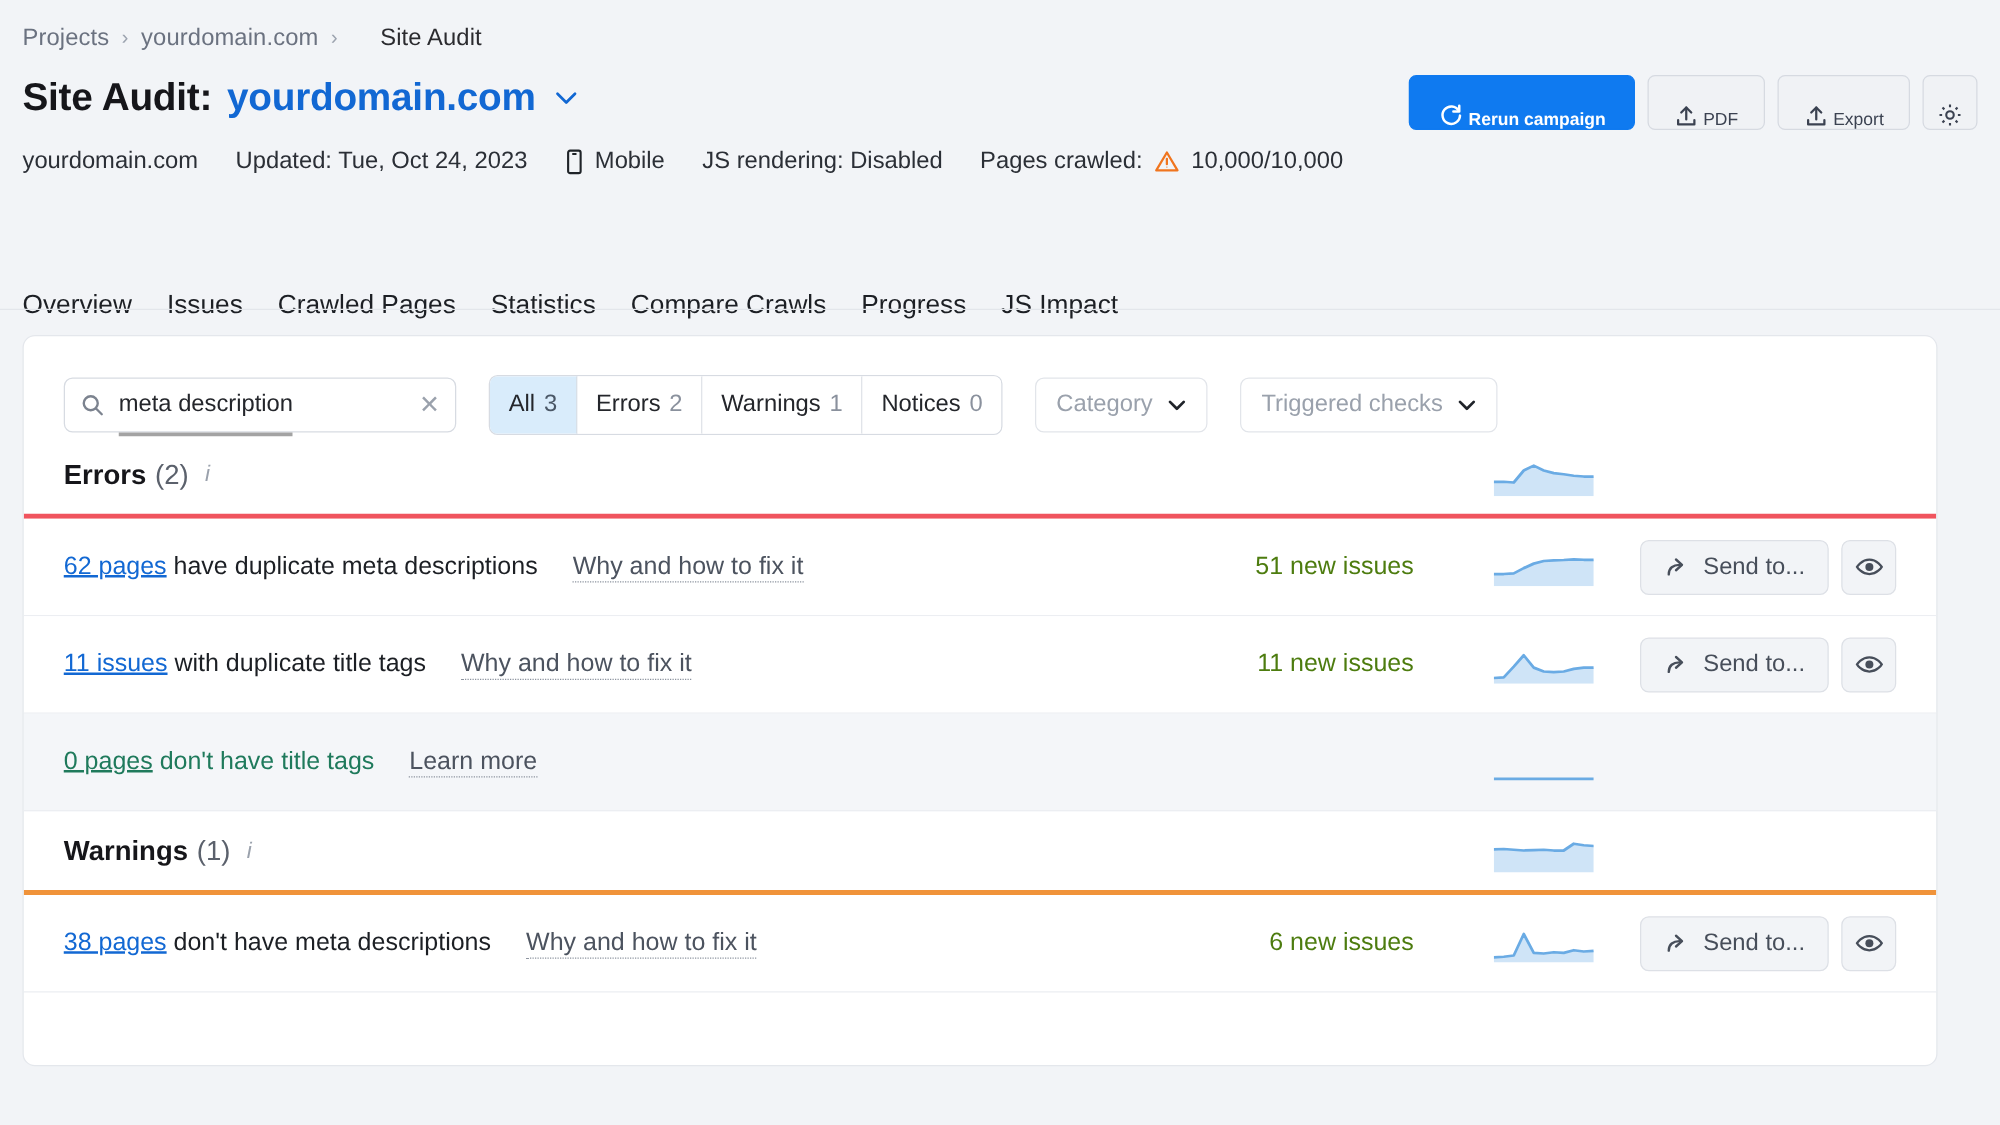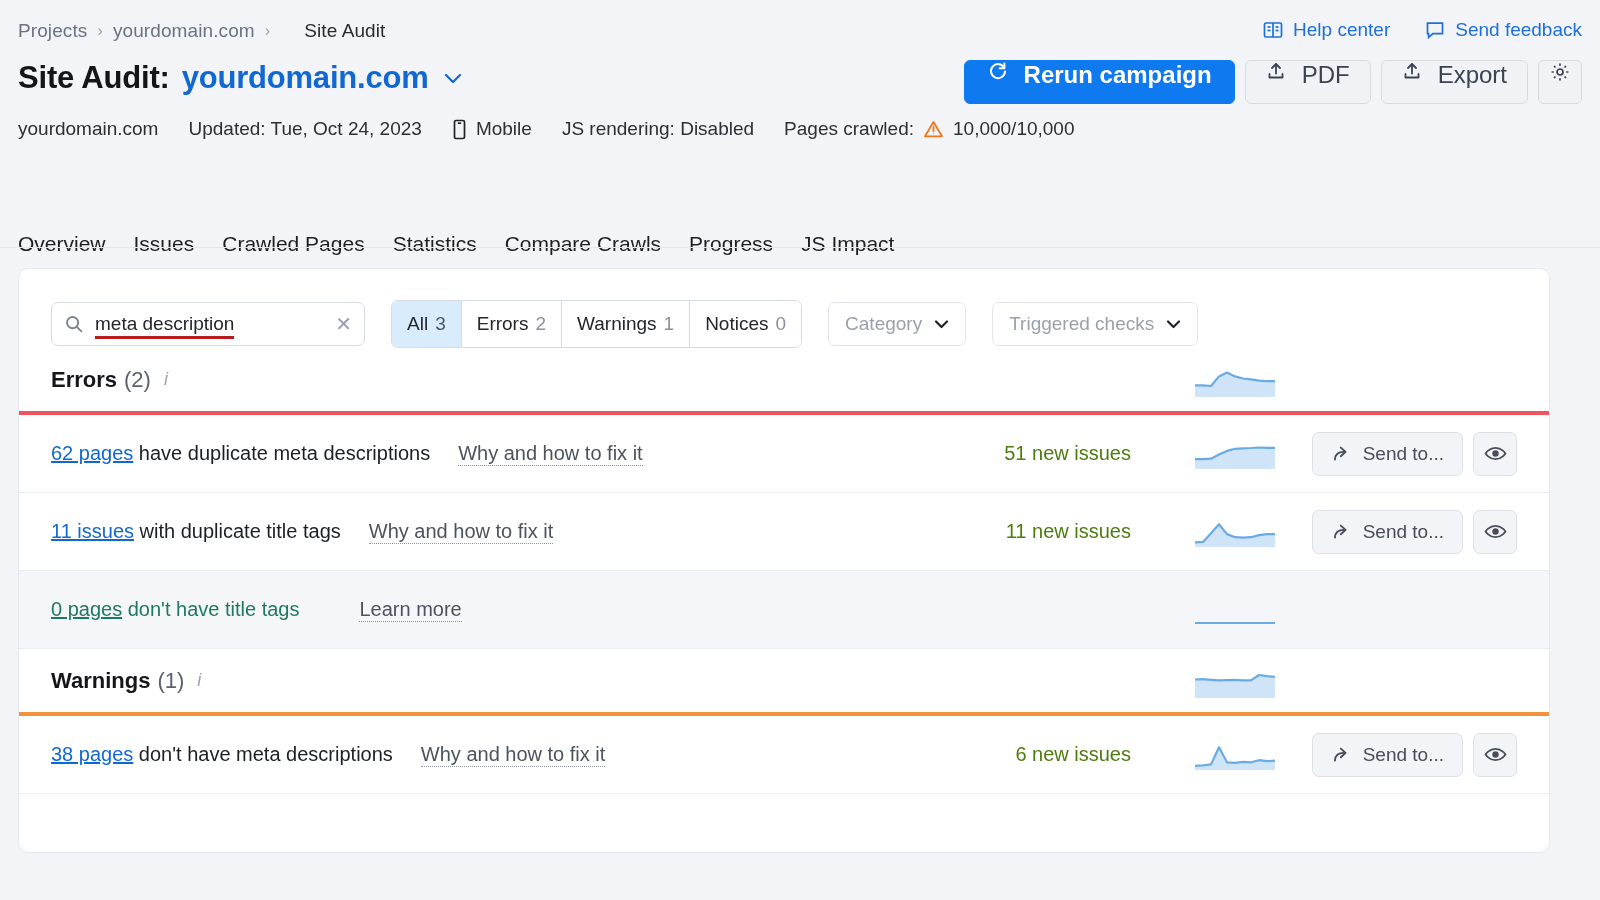--- a/index.html
+++ b/index.html
@@ -32,22 +32,22 @@
 
   
   .titlerow { position: absolute; left: 18px; top: 60px; display: flex; align-items: center; gap: 12px; text-align: center; }
   .title-static { font-size: 31px; font-weight: bold; color: #16161a; letter-spacing: -.2px; }
   .title-domain { font-size: 31px; font-weight: bold; color: #1268d3; letter-spacing: -.2px; cursor: pointer; }
   .title-caret { margin-left: 2px; color: #1268d3; font-size: 19px; cursor: pointer; }
 
   
   .actions { position: absolute; right: 18px; top: 60px; display: flex; align-items: center; gap: 10px; }
   .btn {
-    display: flex; align-items: flex-start; justify-content: center; gap: 16px;
-    height: 44px; border-radius: 6px; font-size: 24px; cursor: pointer;
+    display: flex; align-items: flex-end; justify-content: center; gap: 4px;
+    height: 44px; border-radius: 6px; font-size: 14px; cursor: pointer;
     border: 1px solid #d6dae1; background: #f0f2f5; color: #3b4251; padding: 0 20px;
   }
   .btn-primary { background: #0f7af0; border-color: #0f7af0; color: #fff; font-weight: bold; padding: 0 22px; }
   .btn-icononly { width: 44px; padding: 0; }
 
   
   .metastrip {
     position: absolute; left: 18px; top: 118px;
     display: flex; align-items: center; gap: 30px;
     font-size: 19px; color: #2b2f36;
@@ -75,21 +75,21 @@
   }
 
   
   .filterbar { display: flex; align-items: center; gap: 26px; padding: 31px 32px 0 32px; }
   .searchbox {
     position: relative; width: 314px; height: 44px;
     border: 1px solid #d7dbe2; border-radius: 7px; background: #fff;
     display: flex; align-items: center; padding: 0 12px; gap: 11px;
   }
   .search-value { font-size: 19px; color: #24262b; position: relative; }
-  .search-value .hl { border-bottom: 3px solid #b91c1c; padding-bottom: 2px; }
+  .search-value .hl { border-bottom: 3px solid #a3a3a3; padding-bottom: 12px; }
   .search-clear { margin-left: auto; color: #9aa1ac; font-size: 20px; cursor: pointer; line-height: 1; }
 
   .pillgroup { display: flex; border: 1px solid #d7dbe2; border-radius: 7px; overflow: hidden; height: 48px; }
   .pill {
     display: flex; align-items: center; gap: 7px; padding: 0 15px; font-size: 19px;
     color: #24262b; border-right: 1px solid #d7dbe2; cursor: pointer; background: #fff;
   }
   .pill:last-child { border-right: none; }
   .pill .cnt { color: #8a919d; }
   .pill.active { background: #d9ecfb; }
@@ -113,21 +113,21 @@
   .sect-spark { position: absolute; left: 1176px; top: 50%; transform: translateY(-50%); }
   .sect-rule { height: 4px; }
   .sect-rule.err { background: #f0545e; }
   .sect-rule.warn { background: #f0933a; }
 
   
   .row {
     position: relative; display: flex; align-items: center;
     height: 78px; padding: 0 32px; border-bottom: 1px solid #eceef2; background: #fff;
   }
-  .row.muted { background: #f4f6f9; gap: 32px; }
+  .row.muted { background: #f4f6f9; }
   .row-label { font-size: 20px; color: #1c1f24; white-space: nowrap; }
   .row-label .lnk { color: #1268d3; cursor: pointer; text-decoration: underline; }
   .row-label.green, .row-label.green .lnk { color: #1f7a5c; }
   .row-fix {
     margin-left: 28px; font-size: 20px; color: #4c535f;
     border-bottom: 1px dotted #8d949f; cursor: pointer; white-space: nowrap;
   }
   .row-new {
     position: absolute; right: 418px; font-size: 20px; color: #4d7c0f; cursor: pointer; white-space: nowrap;
   }
@@ -151,43 +151,20 @@
 <div class="page">
 
   <div class="breadcrumb">
     <span class="crumb">Projects</span>
     <span class="sep">›</span>
     <span class="crumb">yourdomain.com</span>
     <span class="sep">›</span>
     <span class="crumb last">Site Audit</span>
   </div>
 
-  <div class="toplinks">
-    <div class="toplink">
-      <span>
-        <svg width="22" height="22" viewBox="0 0 22 22" fill="none" stroke="#1e6fd9" stroke-width="1.7">
-          <rect x="2.5" y="4" width="17" height="14" rx="1.5"></rect>
-          <line x1="11" y1="4" x2="11" y2="18"></line>
-          <line x1="5.5" y1="8" x2="8.5" y2="8"></line>
-          <line x1="5.5" y1="11.5" x2="8.5" y2="11.5"></line>
-          <line x1="13.5" y1="8" x2="16.5" y2="8"></line>
-          <line x1="13.5" y1="11.5" x2="16.5" y2="11.5"></line>
-        </svg>
-      </span>
-      <span>Help center</span>
-    </div>
-    <div class="toplink">
-      <span>
-        <svg width="22" height="22" viewBox="0 0 22 22" fill="none" stroke="#1e6fd9" stroke-width="1.7">
-          <path d="M3.5 4.2h15v10.4h-9.6L4.6 18.3v-3.7H3.5z"></path>
-        </svg>
-      </span>
-      <span>Send feedback</span>
-    </div>
-  </div>
 
   <div class="titlerow">
     <span class="title-static">Site Audit:</span>
     <span class="title-domain">yourdomain.com</span>
     <span class="title-caret">
       <svg width="20" height="13" viewBox="0 0 20 13" fill="none" stroke="#1268d3" stroke-width="2.2" stroke-linecap="round" stroke-linejoin="round">
         <polyline points="3,3 10,10 17,3"></polyline>
       </svg>
     </span>
   </div>

